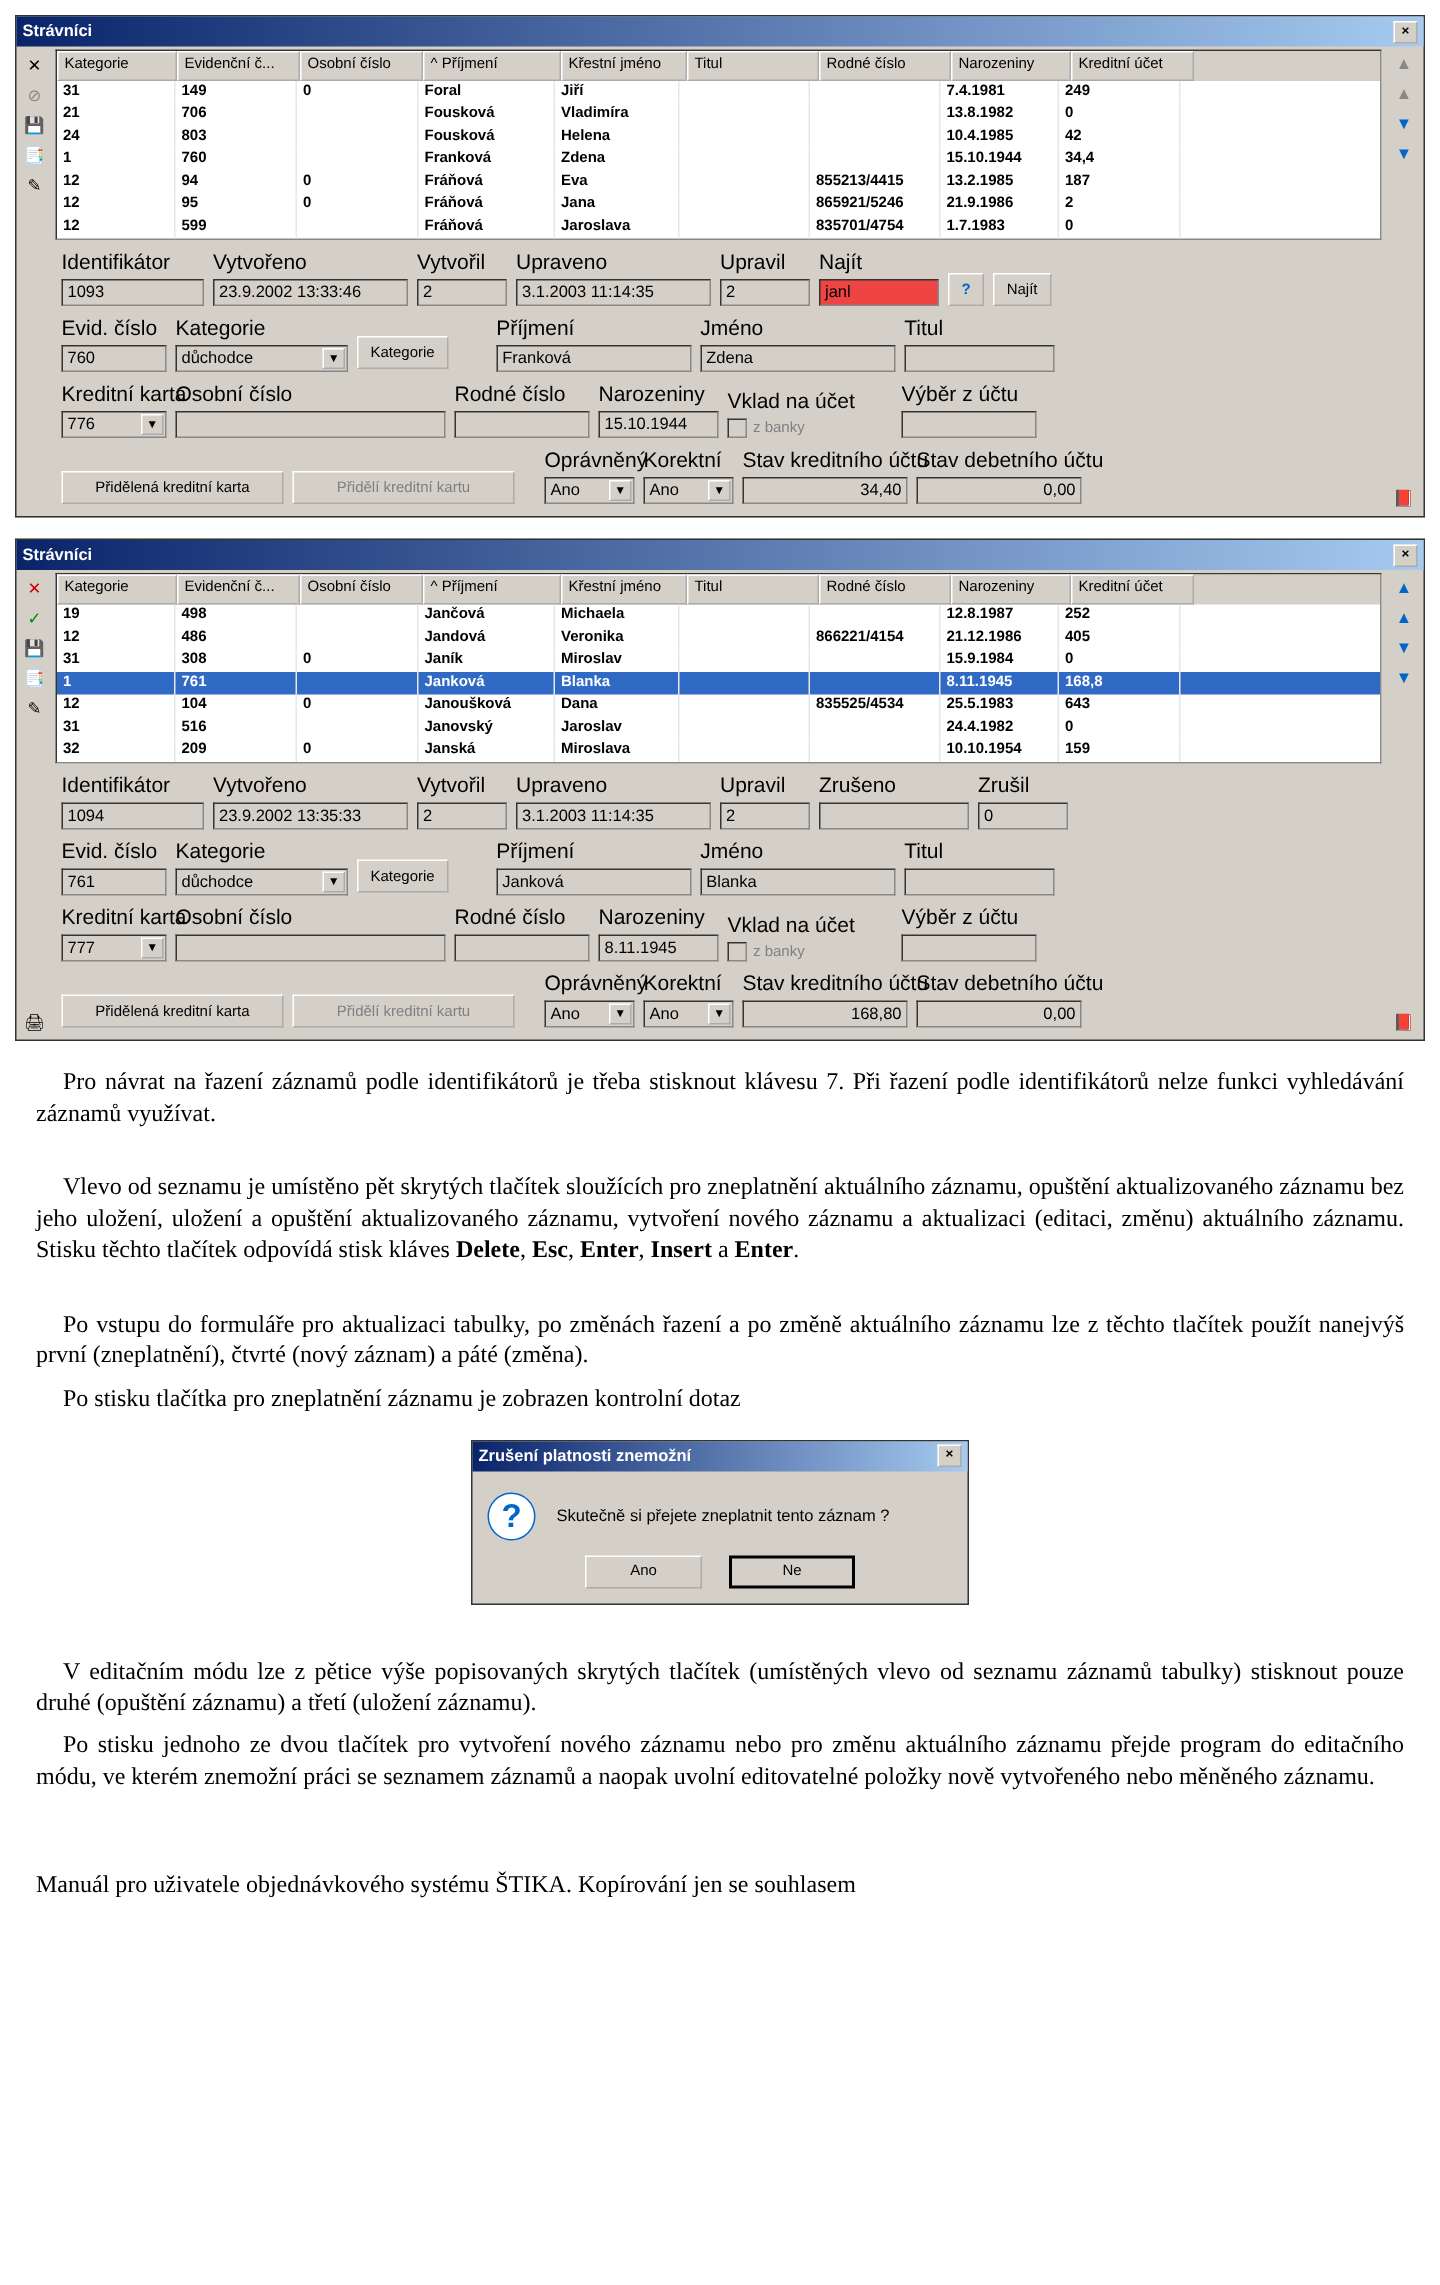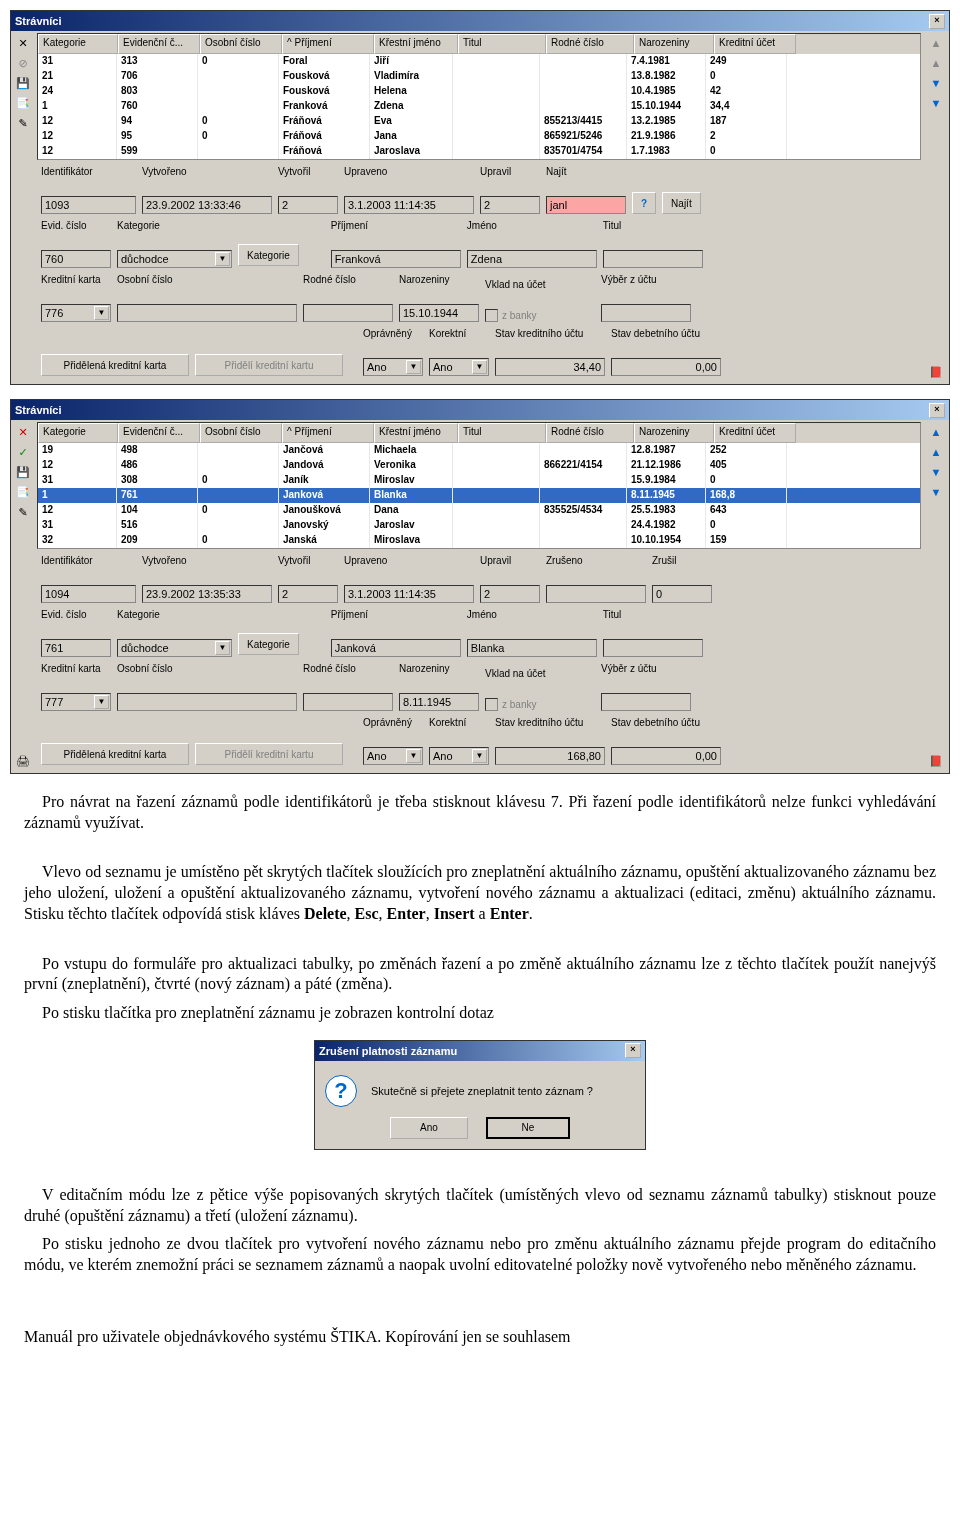--- a/index.html
+++ b/index.html
@@ -111,28 +111,28 @@
     display: flex;
     gap: 6px;
     padding: 0 4px;
     align-items: flex-end;
   }
   .fld {
     display: flex;
     flex-direction: column;
   }
   .fld label {
-    font-size: 10px;
+    font-size: 14px;
     color: #000;
-    margin-bottom: 19px;
+    margin-bottom: 4px;
     white-space: nowrap;
   }
   .fld .inp {
     border: 1px inset #888;
-    background: #fca5a5;
+    background: #ef4444;
     padding: 1px 3px;
     height: 14px;
     font-size: 11px;
     display: flex;
     align-items: center;
     overflow: hidden;
     white-space: nowrap;
   }
   .fld .inp.ro {
     background: #d4d0c8;
@@ -259,21 +259,21 @@
             <div class="cell c-pr">^ Příjmení</div>
             <div class="cell c-jm">Křestní jméno</div>
             <div class="cell c-tit">Titul</div>
             <div class="cell c-rc">Rodné číslo</div>
             <div class="cell c-nar">Narozeniny</div>
             <div class="cell c-ku">Kreditní účet</div>
           </div>
         <div class="grid-body" id="gb1">
             <div class="row">
               <div class="cell c-kat">31</div>
-              <div class="cell c-evc">313</div>
+              <div class="cell c-evc">149</div>
               <div class="cell c-os">0</div>
               <div class="cell c-pr">Foral</div>
               <div class="cell c-jm">Jiří</div>
               <div class="cell c-tit"></div>
               <div class="cell c-rc"></div>
               <div class="cell c-nar">7.4.1981</div>
               <div class="cell c-ku">249</div>
             </div>
             <div class="row">
               <div class="cell c-kat">21</div>
@@ -720,21 +720,21 @@
     <span>Vlevo od seznamu je umístěno pět skrytých tlačítek sloužících pro zneplatnění aktuálního záznamu, opuštění aktualizovaného záznamu bez jeho uložení, uložení a opuštění aktualizovaného záznamu, vytvoření nového záznamu a aktualizaci (editaci, změnu) aktuálního záznamu. Stisku těchto tlačítek odpovídá stisk kláves </span><b>Delete</b><span>, </span><b>Esc</b><span>, </span><b>Enter</b><span>, </span><b>Insert</b><span> a </span><b>Enter</b><span>.</span>
   </p>
   <br>
   <p class="indent">Po vstupu do formuláře pro aktualizaci tabulky, po změnách řazení a po změně aktuálního záznamu lze z těchto tlačítek použít nanejvýš první (zneplatnění), čtvrté (nový záznam) a páté (změna).</p>
   <p class="indent">Po stisku tlačítka pro zneplatnění záznamu je zobrazen kontrolní dotaz</p>
 </div>
 
 <div class="dialog-wrap">
   <div class="dialog">
     <div class="titlebar">
-      <span>Zrušení platnosti záznamu</span>
+      <span>Zrušení platnosti znemožní</span>
       <span class="close">×</span>
     </div>
     <div class="dialog-body">
       <div class="qmark">?</div>
       <div>Skutečně si přejete zneplatnit tento záznam ?</div>
     </div>
     <div class="dialog-buttons">
       <div class="btn" style="width:60px">Ano</div>
       <div class="btn default" style="width:60px">Ne</div>
     </div>

